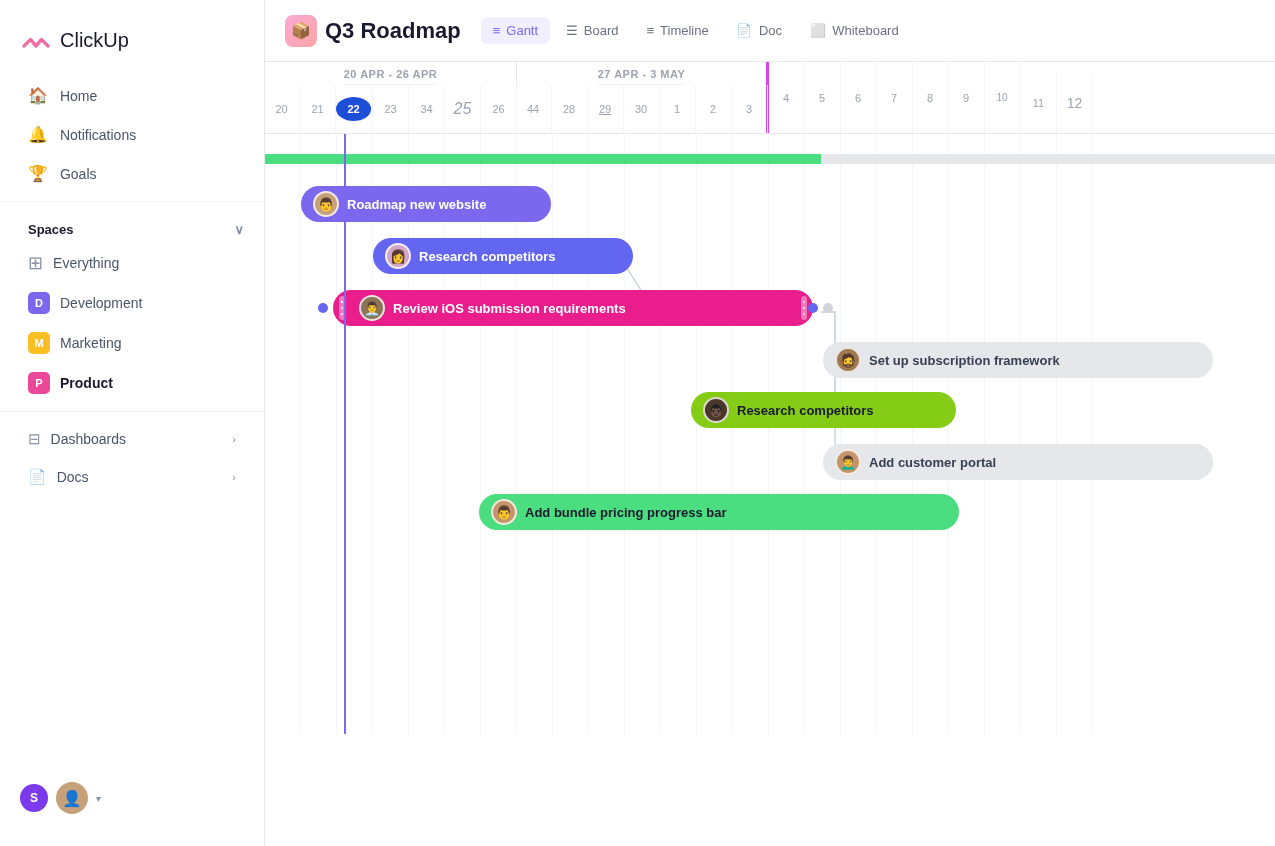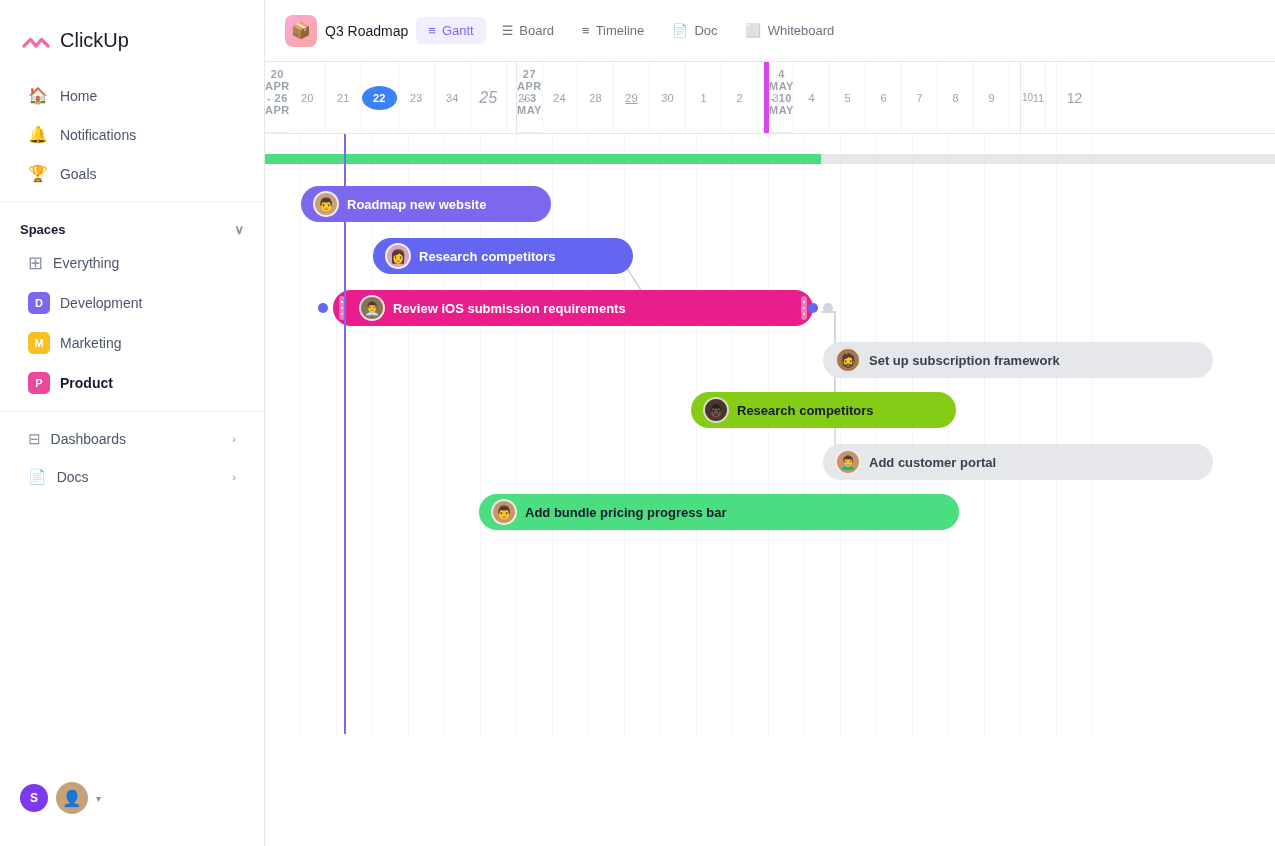--- a/index.html
+++ b/index.html
@@ -42,21 +42,21 @@
       color: #4a5568;
       font-size: 14px;
       font-weight: 500;
     }
     .nav-icon { font-size: 16px; color: #8892a4; }
 
     .section-header {
       display: flex;
       align-items: center;
       justify-content: space-between;
-      padding: 12px 20px 6px 20px;
+      padding: 12px 20px 6px 28px;
       font-size: 13px;
       font-weight: 600;
       color: #1a1a2e;
     }
     .space-item {
       display: flex;
       align-items: center;
       gap: 10px;
       padding: 8px 20px;
       cursor: pointer;
@@ -151,23 +151,24 @@
       width: 32px;
       height: 32px;
       border-radius: 8px;
       background: linear-gradient(135deg, #f9a8d4, #fca5a5);
       display: flex;
       align-items: center;
       justify-content: center;
       font-size: 16px;
     }
     .project-title {
-      font-size: 14px;
-      font-weight: 400;
+      font-size: 22px;
+      font-weight: 700;
       color: #1a1a2e;
+      margin-right: 12px;
     }
     .view-tabs {
       display: flex;
       align-items: center;
       gap: 4px;
     }
     .view-tab {
       display: flex;
       align-items: center;
       gap: 6px;
@@ -193,21 +194,22 @@
       display: flex;
       height: 72px;
       border-bottom: 1px solid #e5e7eb;
       background: #fff;
       position: sticky;
       top: 0;
       z-index: 10;
     }
     .date-week-group {
       display: flex;
-      flex-direction: row;
+      flex-direction: column;
+      align-items: center;
     }
     .week-label {
       font-size: 11px;
       font-weight: 600;
       color: #9ca3af;
       text-align: center;
       padding: 6px 0 4px 0;
       border-bottom: 1px solid #f0f0f0;
       letter-spacing: 0.5px;
     }
@@ -220,21 +222,21 @@
       align-items: center;
       justify-content: center;
       font-size: 11px;
       color: #9ca3af;
       font-weight: 500;
       border-right: 1px solid #f3f4f6;
       min-width: 36px;
     }
     .day-cell.today {
       color: #fff;
-      background: #3b82f6;
+      background: #1d4ed8;
       border-radius: 50%;
       width: 24px;
       height: 24px;
       margin: auto;
       display: flex;
       align-items: center;
       justify-content: center;
       font-weight: 700;
     }
     .today-wrapper {
@@ -458,25 +460,25 @@
             </div>
           <div class="today-wrapper">
               <span style="font-size:16px;color:#9ca3af;font-style:italic;">25</span>
             </div>
           <div class="today-wrapper">
               <span style="font-size:11px;color:#9ca3af;">26</span>
             </div>
         </div>
       </div>
 
-      <div class="date-week-group" style="width:252px;border-right:5px solid #d946ef;">
+      <div class="date-week-group" style="width:252px;border-right:3px solid #d946ef;">
         <div class="week-label">27 APR - 3 MAY</div>
         <div class="days-row">
           <div class="today-wrapper">
-              <span style="font-size:11px;color:#9ca3af;">24</span>
+              <span style="font-size:11px;color:#9ca3af;">44</span>
             </div>
           <div class="today-wrapper">
               <span style="font-size:11px;color:#9ca3af;">28</span>
             </div>
           <div class="today-wrapper">
               <span style="font-size:11px;color:#9ca3af;text-decoration:underline;">29</span>
             </div>
           <div class="today-wrapper">
               <span style="font-size:11px;color:#9ca3af;">30</span>
             </div>
@@ -486,21 +488,20 @@
           <div class="today-wrapper">
               <span style="font-size:11px;color:#9ca3af;">2</span>
             </div>
           <div class="today-wrapper">
               <span style="font-size:11px;color:#9ca3af;">3</span>
             </div>
         </div>
       </div>
 
       <div class="date-week-group" style="width:252px;border-right:1px solid #e5e7eb;">
-        <div class="week-label">4 MAY - 10 MAY</div>
         <div class="days-row">
           <div class="today-wrapper">
               <span style="font-size:11px;color:#9ca3af;">4</span>
             </div>
           <div class="today-wrapper">
               <span style="font-size:11px;color:#9ca3af;">5</span>
             </div>
           <div class="today-wrapper">
               <span style="font-size:11px;color:#9ca3af;">6</span>
             </div>

